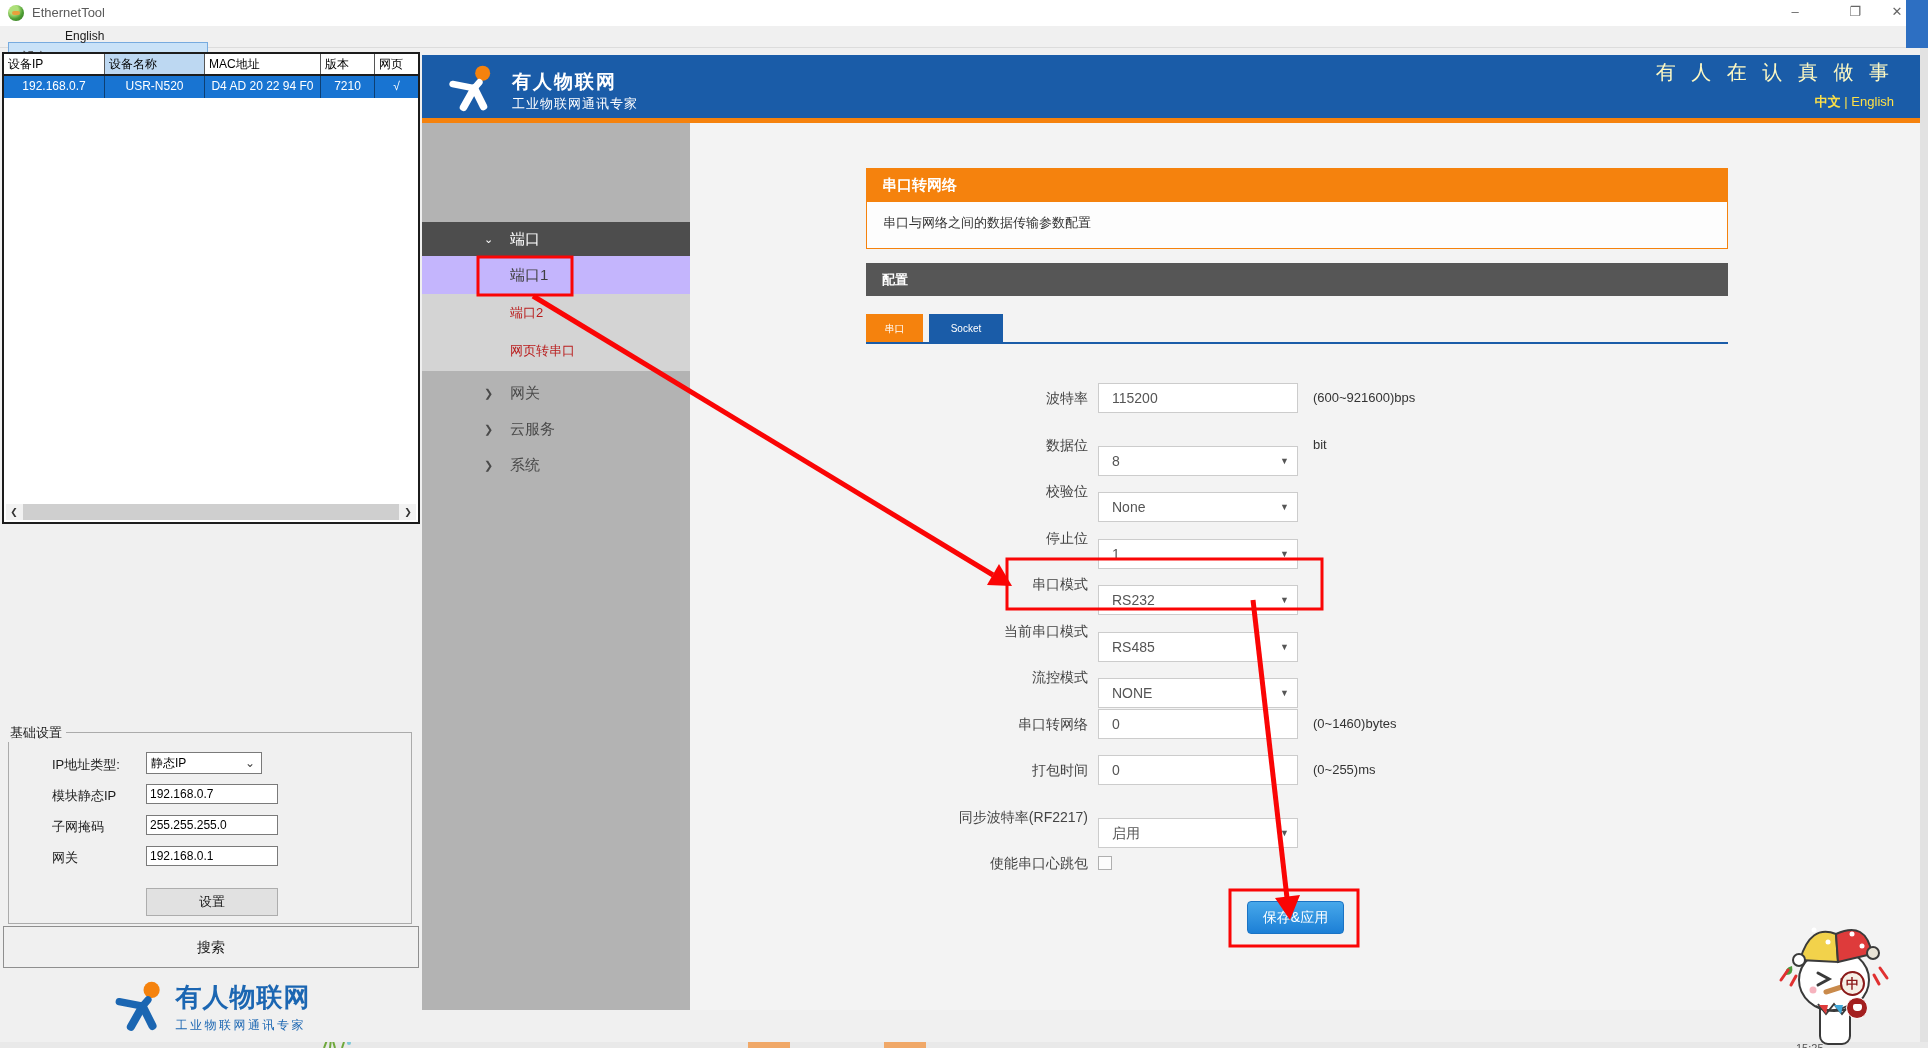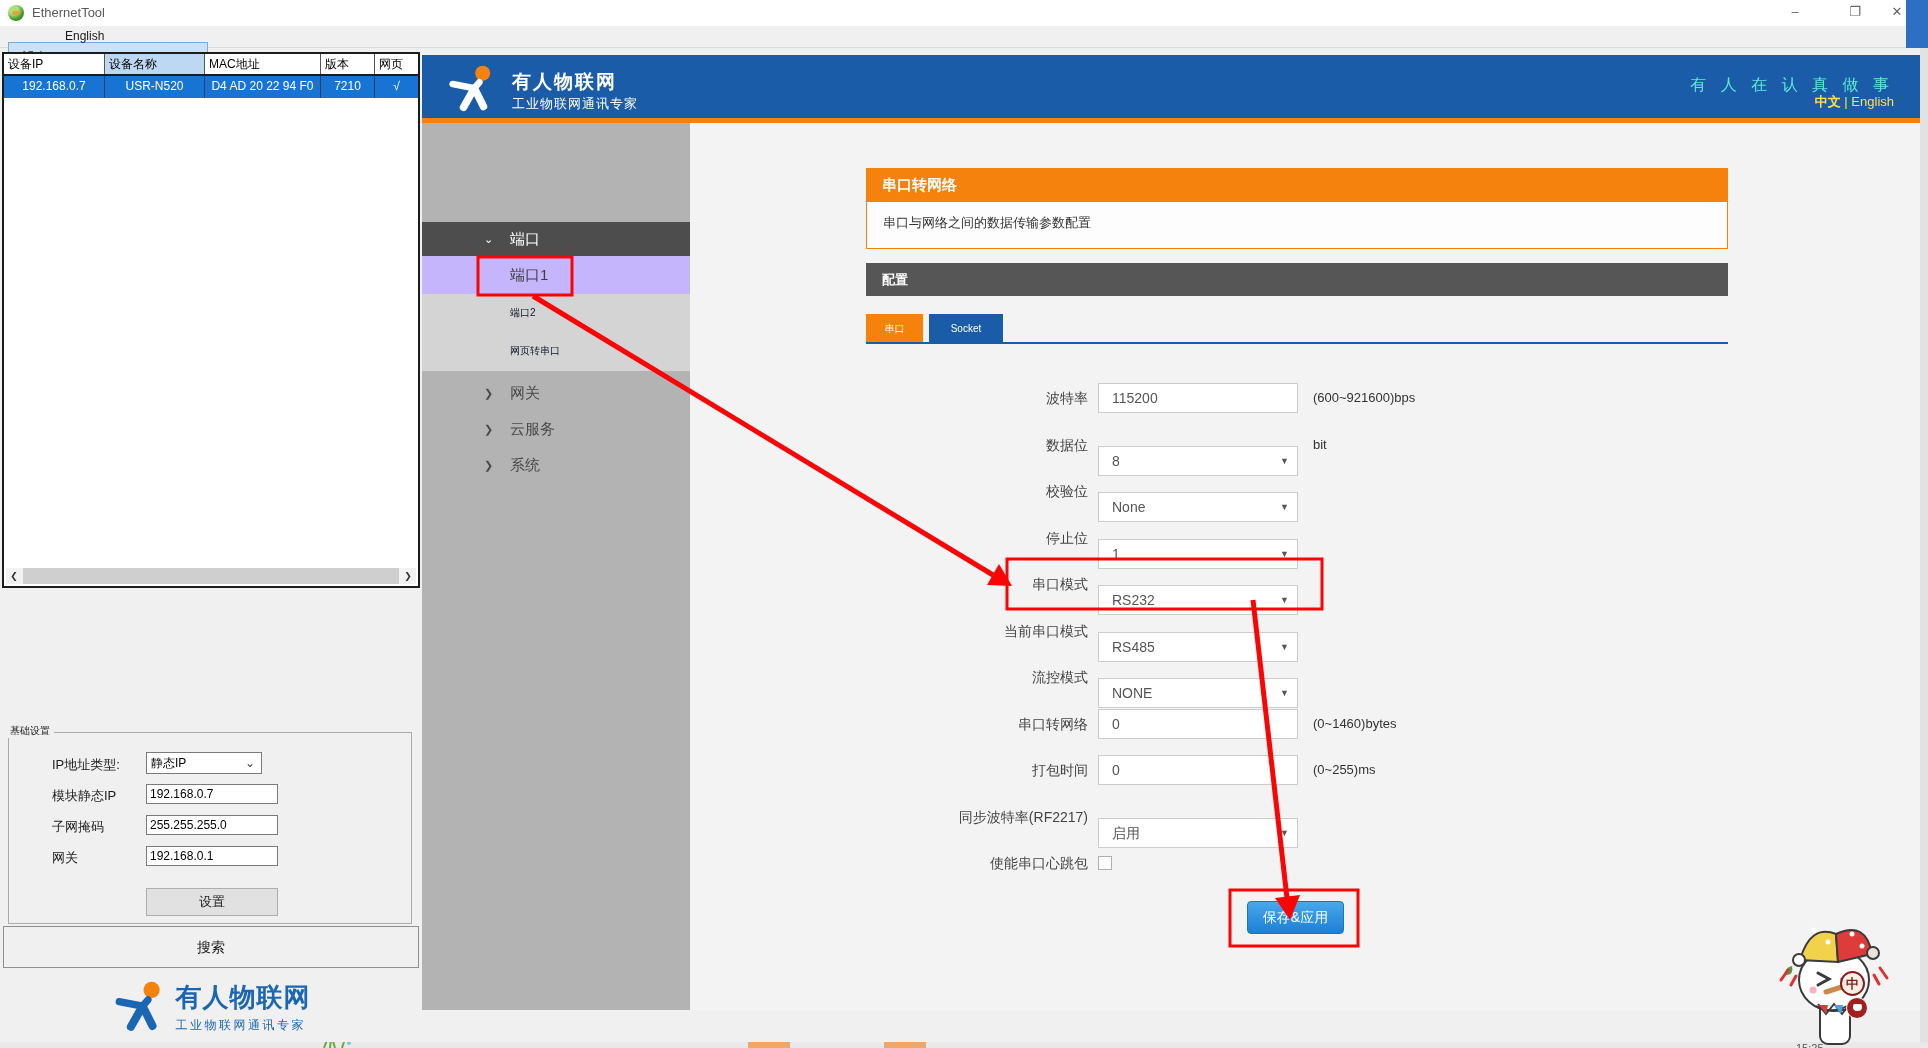--- a/index.html
+++ b/index.html
@@ -15,68 +15,68 @@
   .wbtn { position:absolute; top:0; width:34px; height:26px; text-align:center; line-height:24px; color:#666; font-size:13px; }
   .wbtn.min{left:1778px;} .wbtn.res{left:1838px;} .wbtn.cls{left:1880px;}
   .bluecorner { position:absolute; left:1906px; top:0; width:22px; height:48px; background:#2D6FC2; }
 
   .menubar { position:absolute; left:0; top:26px; width:1906px; height:22px; background:#F0F0F0; border-bottom:1px solid #DCDCDC; }
   .menuitem { position:absolute; top:2px; height:18px; line-height:17px; font-size:12px; color:#1a1a1a; padding:0 9px; }
   .menuitem.sel { left:8px; background:#C9E2F8; border:1px solid #77ABDF; }
   .menuitem.plain { left:56px; }
 
   
-  .devtable { position:absolute; left:2px; top:52px; width:418px; height:536px; background:#fff; border:2px solid #1c1c1c; }
+  .devtable { position:absolute; left:2px; top:52px; width:418px; height:472px; background:#fff; border:2px solid #1c1c1c; }
   .thead { display:flex; height:22px; border-bottom:2px solid #1c1c1c; }
   .thead .c { font-size:12px; color:#000; padding-left:4px; line-height:21px; border-right:1px solid #565656; background:#fff; overflow:hidden; white-space:nowrap;}
   .thead .c.hl { background:#BDD8F2; }
   .trow { display:flex; height:22px; background:#1874D2; }
   .trow .c { font-size:12px; color:#fff; text-align:center; line-height:21px; border-right:1px solid rgba(0,0,0,.45); overflow:hidden; white-space:nowrap;}
   .w1{width:101px;} .w2{width:100px;} .w3{width:116px;} .w4{width:54px;} .w5{width:43px; border-right:none !important;}
   .hscroll { position:absolute; left:2px; bottom:2px; width:410px; height:16px; background:#F2F2F2; }
   .hscroll .thumb { position:absolute; left:17px; top:0; right:17px; height:16px; background:#CFCFCF; }
   .hscroll .arr { position:absolute; top:0; width:16px; height:16px; font-size:9px; line-height:16px; text-align:center; color:#333; }
   .hscroll .arr.l{left:0;} .hscroll .arr.r{right:0;}
 
   
   .groupbox { position:absolute; left:8px; top:732px; width:404px; height:192px; border:1px solid #ABABAB; }
-  .legend { position:absolute; left:6px; top:724px; background:#F0F0F0; padding:0 4px; font-size:10px; color:#1a1a1a; }
+  .legend { position:absolute; left:6px; top:724px; background:#F0F0F0; padding:0 4px; font-size:13px; color:#1a1a1a; }
   .blabel { position:absolute; font-size:13px; color:#1a1a1a; }
   .bl1{left:52px; top:756px;} .bl2{left:52px; top:787px;} .bl3{left:52px; top:818px;} .bl4{left:52px; top:849px;}
   .wininput { position:absolute; left:146px; width:132px; height:20px; border:1px solid #7A7A7A; background:#fff; font-size:12px; color:#000; padding:0 3px; }
   .bi1{top:784px;} .bi2{top:815px;} .bi3{top:846px;}
   .wincombo { position:absolute; left:146px; top:752px; width:116px; height:22px; border:1px solid #7A7A7A; background:#fff; font-size:12px; line-height:20px; padding-left:4px; color:#000;}
   .wincombo .ca { position:absolute; right:6px; top:0; font-size:12px; color:#444; }
   .btn-set { position:absolute; left:146px; top:888px; width:132px; height:28px; background:#E1E1E1; border:1px solid #ADADAD; font-size:13px; color:#1a1a1a; text-align:center; line-height:26px; }
   .btn-search { position:absolute; left:3px; top:926px; width:416px; height:42px; background:#F0F0F0; border:1px solid #8F8F8F; font-size:14px; color:#1a1a1a; text-align:center; line-height:40px; }
 
   
   .leftlogo { position:absolute; left:0; top:972px; width:422px; height:70px; display:flex; justify-content:center; align-items:center; gap:10px;}
   .brandtxt .nm { font-size:26px; font-weight:bold; color:#1B66B2; letter-spacing:1px;}
   .brandtxt .sl { font-size:12px; color:#1B66B2; letter-spacing:2.5px; margin-top:2px;}
 
   
   .webheader { position:absolute; left:422px; top:55px; width:1498px; height:63px; background:#1A5CA8; }
   .webheader-line { position:absolute; left:422px; top:118px; width:1498px; height:5px; background:#F5820D; }
   .wh-logo { position:absolute; left:24px; top:9px; }
   .wh-brand { position:absolute; left:90px; top:14px; font-size:19px; font-weight:bold; color:#fff; letter-spacing:2px;}
   .wh-slogan { position:absolute; left:90px; top:40px; font-size:13px; color:#fff; letter-spacing:1px;}
-  .wh-motto { position:absolute; right:26px; top:20px; font-size:16px; color:#5eead4; letter-spacing:5px; }
+  .wh-motto { position:absolute; right:26px; top:4px; font-size:20px; color:#fef9c3; letter-spacing:5px; }
   .wh-lang { position:absolute; right:26px; top:38px; font-size:13px; color:#fde047; }
   .wh-lang b { font-weight:bold; }
 
   .sidebar { position:absolute; left:422px; top:123px; width:268px; height:887px; background:#B3B3B3; }
   .srow { position:absolute; left:0; width:268px; height:36px; line-height:36px; font-size:15px; color:#4A4A4A; }
   .srow .chev { position:absolute; left:62px; top:0; font-size:11px; color:#4A4A4A; }
   .srow .lbl { position:absolute; left:88px; top:0; }
   .srow.dark { background:#4D4D4D; color:#FFFFFF; height:34px; line-height:34px;}
   .srow.dark .chev{ color:#fff; }
   .srow.white { background:#c4b5fd; color:#3F3F3F; height:50px; line-height:38px;text-decoration:underline;}
   .subblock { position:absolute; left:0; top:171px; width:268px; height:77px; background:#D4D4D4; }
-  .subitem { position:absolute; left:88px; width:170px; height:38px; line-height:38px; font-size:10px; color:#0f172a; }
+  .subitem { position:absolute; left:88px; width:170px; height:38px; line-height:38px; font-size:13px; color:#b91c1c; }
 
   .content { position:absolute; left:690px; top:123px; width:1230px; height:887px; background:#F3F3F3; }
   .banner { position:absolute; left:866px; top:168px; width:862px; height:33px; background:#F5820D; color:#fff; font-size:15px; font-weight:bold; line-height:33px; padding-left:16px; }
   .descbox { position:absolute; left:866px; top:201px; width:862px; height:48px; background:#FDFDFD; border:1px solid #F5820D; font-size:13px; color:#333; padding:12px 0 0 16px; }
   .sectionbar { position:absolute; left:866px; top:263px; width:862px; height:33px; background:#565656; color:#fff; font-size:13px; font-weight:bold; line-height:33px; padding-left:16px; }
   .tab { position:absolute; top:314px; height:29px; line-height:29px; text-align:center; color:#fff; font-size:10px; }
   .tab.serial { left:866px; width:57px; background:#F5820D; }
   .tab.socket { left:929px; width:74px; background:#1A5CA8; }
   .tabline { position:absolute; left:866px; top:342px; width:862px; height:2px; background:#1A5CA8; }
 

